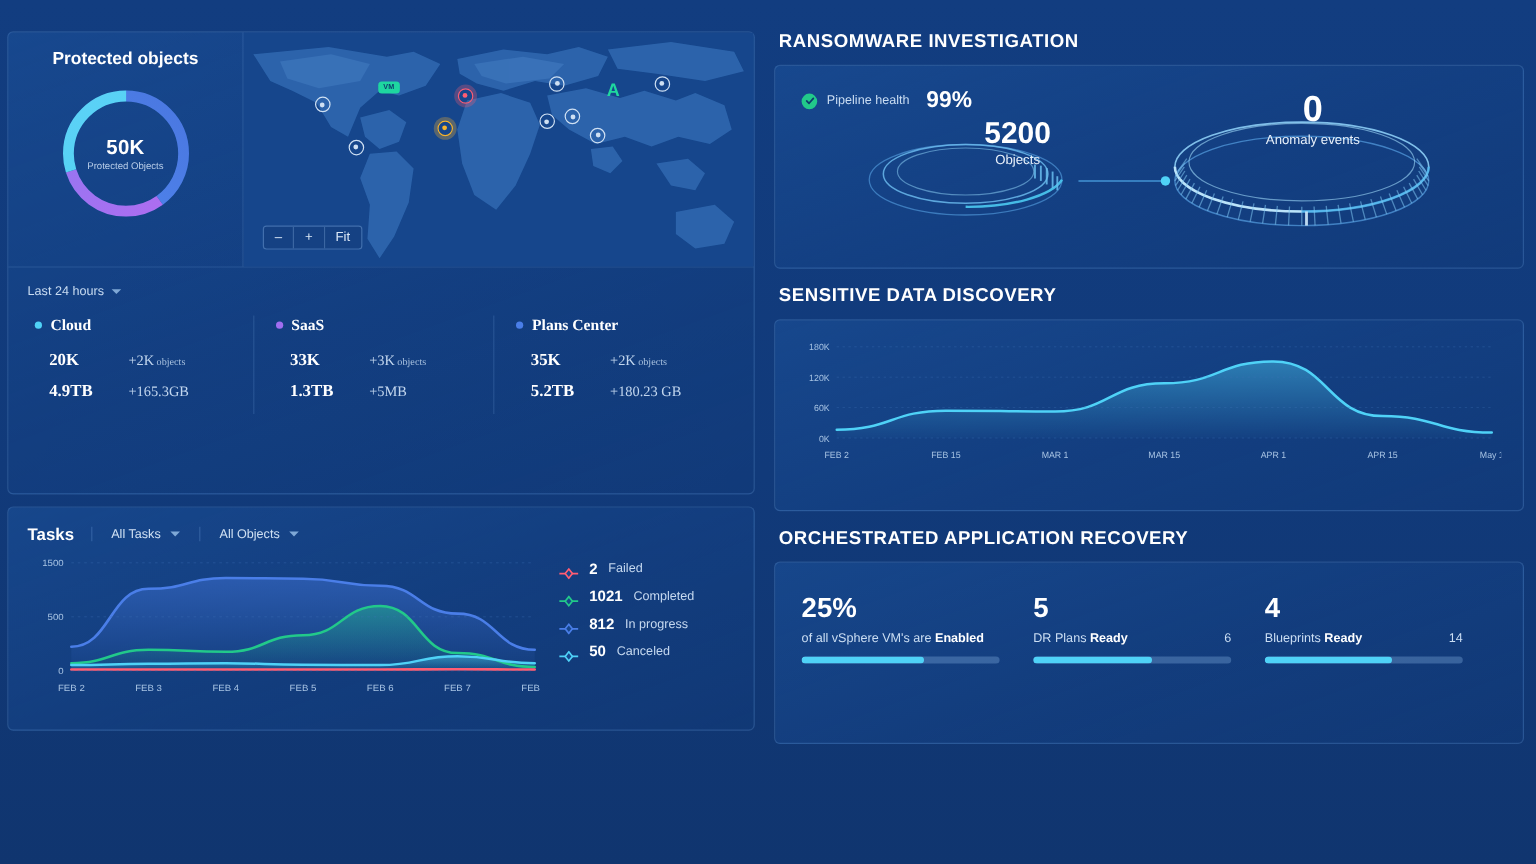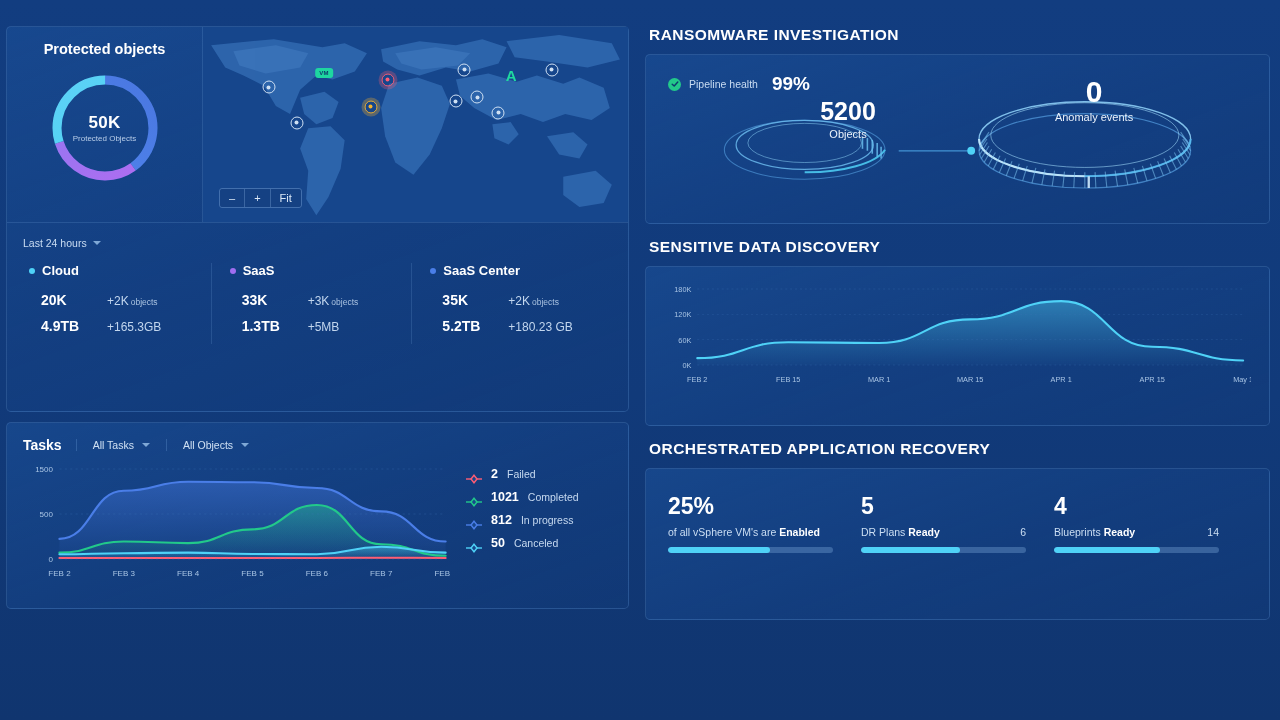--- a/index.html
+++ b/index.html
@@ -82,21 +82,21 @@
     padding:3px 9px; color:#dbe8f7; font-size:11px; background:rgba(20,60,120,.45);
     border-right:1px solid rgba(150,190,235,.3);
   }
   .zoom-btn:last-child{border-right:none;}
 
   
   .dp-bottom { flex:1; padding:14px 16px 0 16px; }
   .range-sel { display:flex; align-items:center; gap:6px; color:#c9dcf2; font-size:10.5px; margin-bottom:14px;}
   .caret { width:0;height:0;border-left:4px solid transparent;border-right:4px solid transparent;border-top:4px solid #7fa8d6;}
   .stats-row { display:flex; }
-  .stat-col { flex:1; padding-left:6px; }
+  .stat-col { flex:1; padding-left:6px;font-family:Liberation Serif, serif; }
   .stat-col + .stat-col { border-left:1px solid rgba(120,170,225,.2); padding-left:18px;}
   .sc-head { display:flex; align-items:center; gap:7px; margin-bottom:14px;}
   .sc-bullet{ width:6px;height:6px;border-radius:50%;}
   .sc-name{ color:#fff; font-size:13px; font-weight:bold;}
   .sc-line { display:flex; align-items:baseline; gap:18px; margin-bottom:10px; padding-left:12px;}
   .sc-big { color:#fff; font-size:14px; font-weight:bold; min-width:48px;}
   .sc-delta { color:#c2d6ee; font-size:12px;}
   .sc-unit { color:#a9c2e0; font-size:8.5px; margin-left:2px;}
 
   
@@ -278,21 +278,21 @@
                 <span class="sc-delta">+3K<span class="sc-unit">objects</span></span>
               </div>
               <div class="sc-line">
                 <span class="sc-big">1.3TB</span>
                 <span class="sc-delta">+5MB</span>
               </div>
             </div>
             <div class="stat-col">
               <div class="sc-head">
                 <span class="sc-bullet" style="background:#4a7ee8"></span>
-                <span class="sc-name">SaaS Center</span>
+                <span class="sc-name">Plans Center</span>
               </div>
               <div class="sc-line">
                 <span class="sc-big">35K</span>
                 <span class="sc-delta">+2K<span class="sc-unit">objects</span></span>
               </div>
               <div class="sc-line">
                 <span class="sc-big">5.2TB</span>
                 <span class="sc-delta">+180.23 GB</span>
               </div>
             </div>

